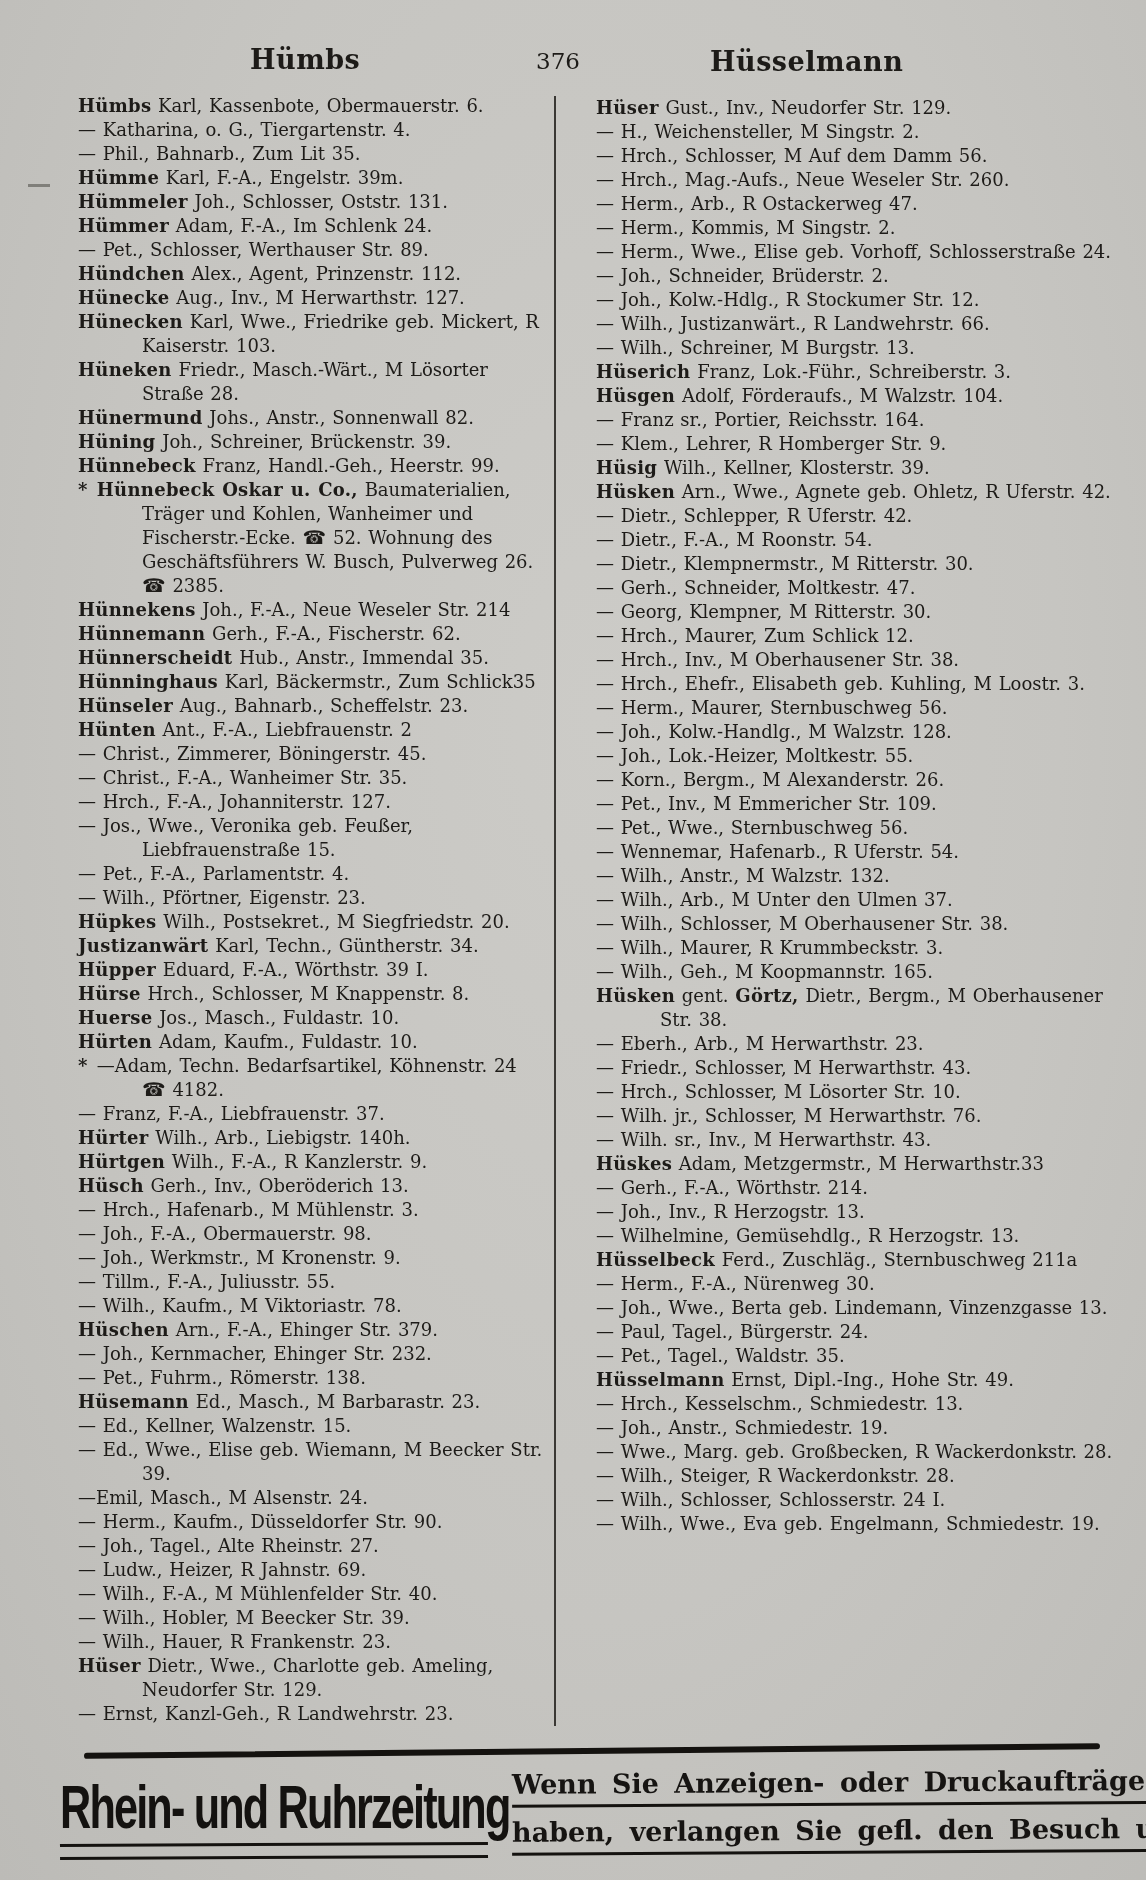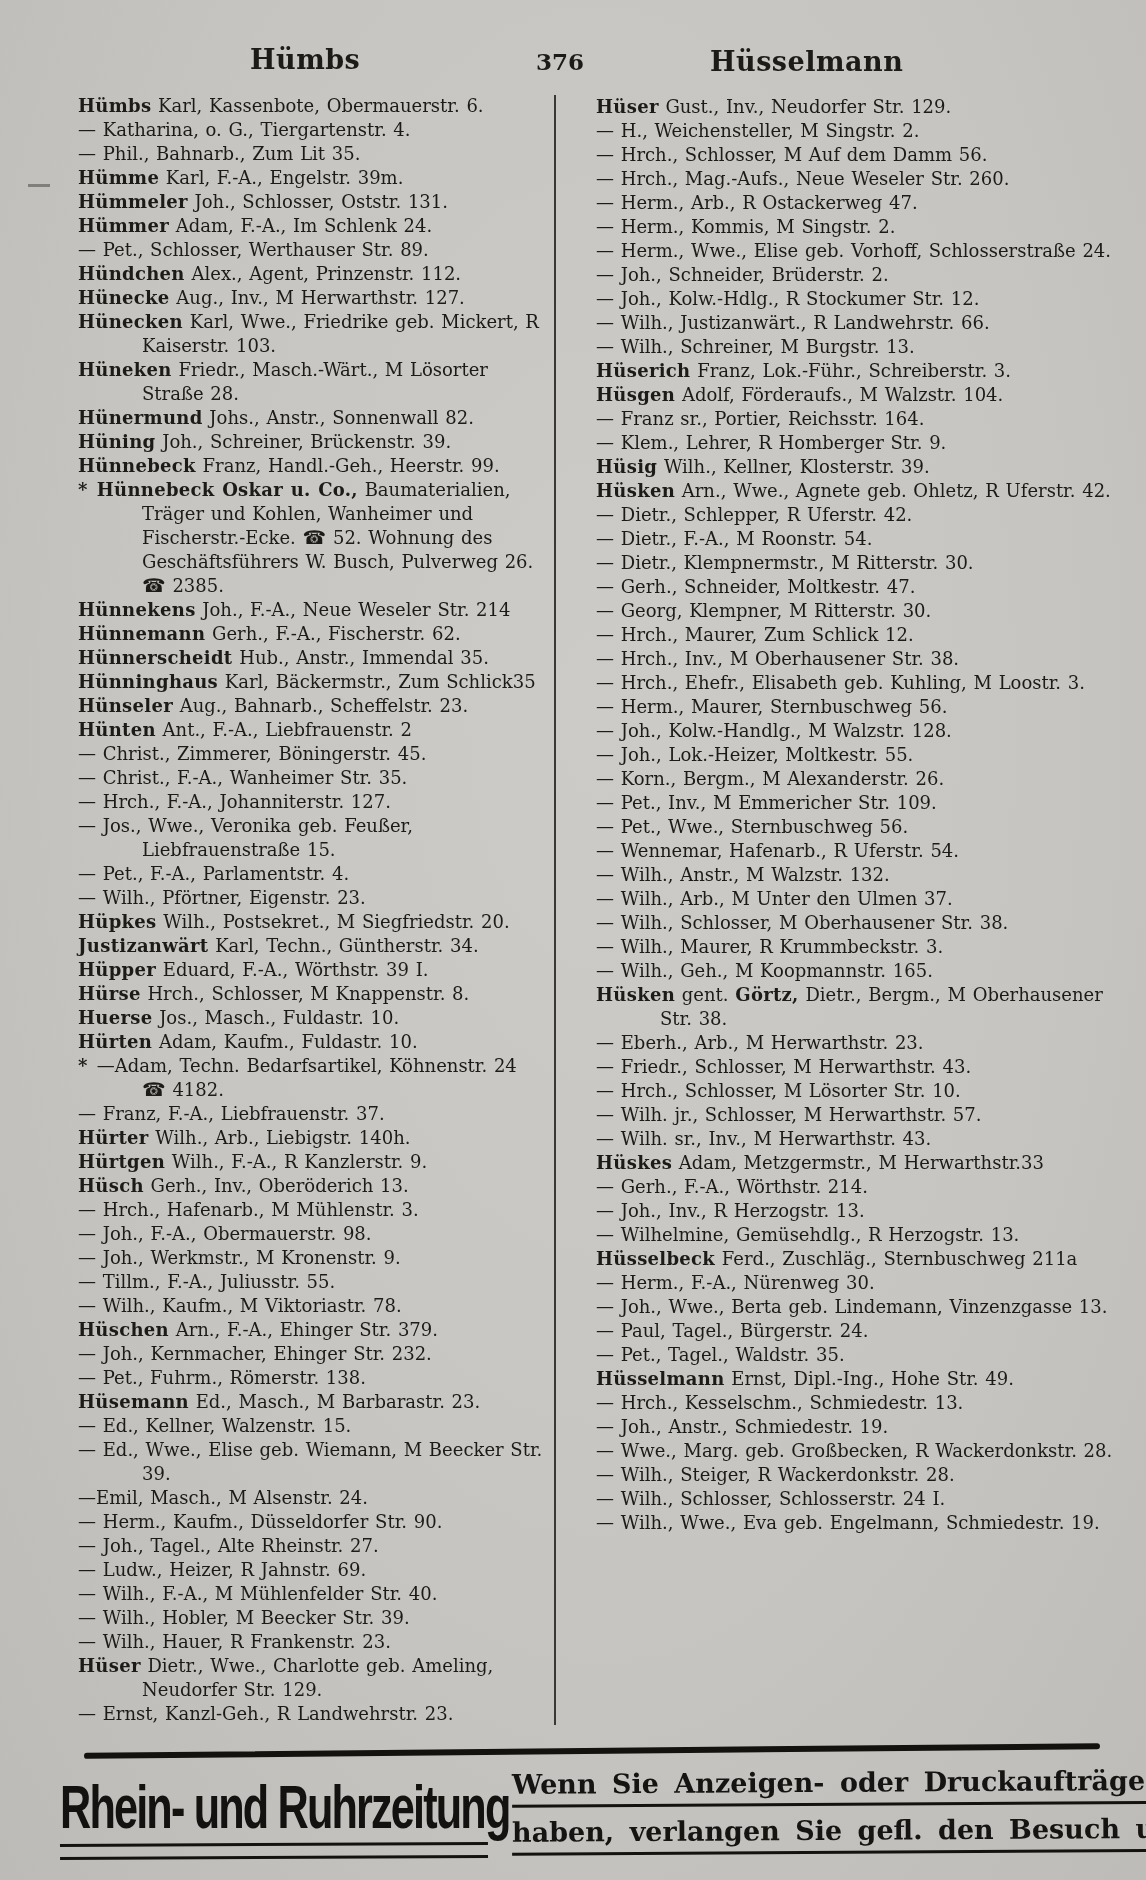--- a/index.html
+++ b/index.html
@@ -9,23 +9,23 @@
     background:radial-gradient(ellipse at 52% 38%, #cccbc7 0%, #c6c5c1 55%, #bcbbb7 100%);
     font-family:"DejaVu Serif",serif;
     color:#1d1b18;
     overflow:hidden;
   }
   
   .header{position:absolute;top:44px;left:0;width:100%;height:40px;}
   .hdr-keyword{position:absolute;font-weight:bold;font-size:27px;letter-spacing:.5px;}
   .hdr-left{left:250px;top:0;}
   .hdr-right{left:710px;top:2px;}
-  .hdr-num{position:absolute;left:536px;top:4px;font-size:23px;font-weight:bold;}
+  .hdr-num{position:absolute;left:536px;top:4px;font-size:23px;}
   
-  .columns{position:absolute;top:94px;left:78px;display:flex;align-items:center;}
+  .columns{position:absolute;top:94px;left:78px;display:flex;align-items:flex-end;}
   .col{font-size:18px;line-height:24px;}
   .col-left{width:468px;}
   .col-right{width:518px;margin-left:8px;border-left:2px solid #3a3834;padding-left:40px;min-height:1630px;}
   .entry{margin:0;padding-left:64px;text-indent:-64px;word-spacing:1px;}
   .surname{font-weight:bold;letter-spacing:.3px;}
   .star{font-weight:bold;margin-right:2px;}
   .tel{font-size:19px;line-height:1;}
   .artifact-dash{position:absolute;left:28px;top:184px;width:22px;height:3px;background:#4a4844;opacity:.55;}
   
   .footer-rule{position:absolute;left:84px;top:1748px;width:1016px;height:6px;background:#14120f;transform:rotate(-0.55deg);border-radius:3px;}
@@ -150,21 +150,21 @@
         <p class="entry"><span class="plain">— Wennemar, Hafenarb., R Uferstr. 54.</span></p>
         <p class="entry"><span class="plain">— Wilh., Anstr., M Walzstr. 132.</span></p>
         <p class="entry"><span class="plain">— Wilh., Arb., M Unter den Ulmen 37.</span></p>
         <p class="entry"><span class="plain">— Wilh., Schlosser, M Oberhausener Str. 38.</span></p>
         <p class="entry"><span class="plain">— Wilh., Maurer, R Krummbeckstr. 3.</span></p>
         <p class="entry"><span class="plain">— Wilh., Geh., M Koopmannstr. 165.</span></p>
         <p class="entry"><span class="surname">Hüsken</span><span class="plain"> gent. </span><span class="surname">Görtz,</span><span class="plain"> Dietr., Bergm., M Oberhausener Str. 38.</span></p>
         <p class="entry"><span class="plain">— Eberh., Arb., M Herwarthstr. 23.</span></p>
         <p class="entry"><span class="plain">— Friedr., Schlosser, M Herwarthstr. 43.</span></p>
         <p class="entry"><span class="plain">— Hrch., Schlosser, M Lösorter Str. 10.</span></p>
-        <p class="entry"><span class="plain">— Wilh. jr., Schlosser, M Herwarthstr. 57.</span></p>
+        <p class="entry"><span class="plain">— Wilh. jr., Schlosser, M Herwarthstr. 76.</span></p>
         <p class="entry"><span class="plain">— Wilh. sr., Inv., M Herwarthstr. 43.</span></p>
         <p class="entry"><span class="surname">Hüskes</span><span class="plain"> Adam, Metzgermstr., M Herwarthstr.33</span></p>
         <p class="entry"><span class="plain">— Gerh., F.-A., Wörthstr. 214.</span></p>
         <p class="entry"><span class="plain">— Joh., Inv., R Herzogstr. 13.</span></p>
         <p class="entry"><span class="plain">— Wilhelmine, Gemüsehdlg., R Herzogstr. 13.</span></p>
         <p class="entry"><span class="surname">Hüsselbeck</span><span class="plain"> Ferd., Zuschläg., Sternbuschweg 211a</span></p>
         <p class="entry"><span class="plain">— Herm., F.-A., Nürenweg 30.</span></p>
         <p class="entry"><span class="plain">— Joh., Wwe., Berta geb. Lindemann, Vinzenzgasse 13.</span></p>
         <p class="entry"><span class="plain">— Paul, Tagel., Bürgerstr. 24.</span></p>
         <p class="entry"><span class="plain">— Pet., Tagel., Waldstr. 35.</span></p>

